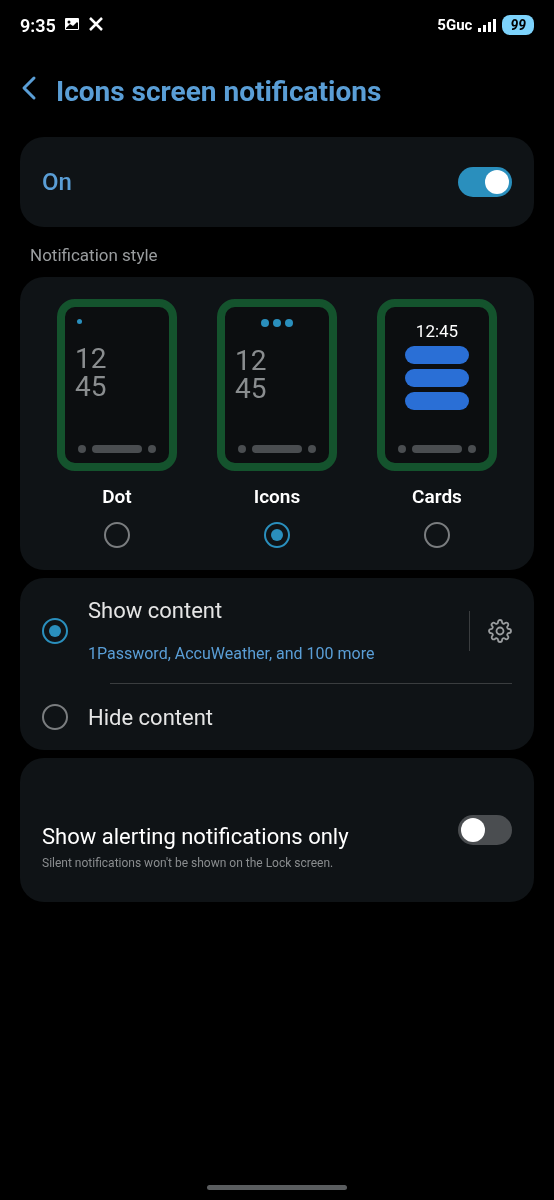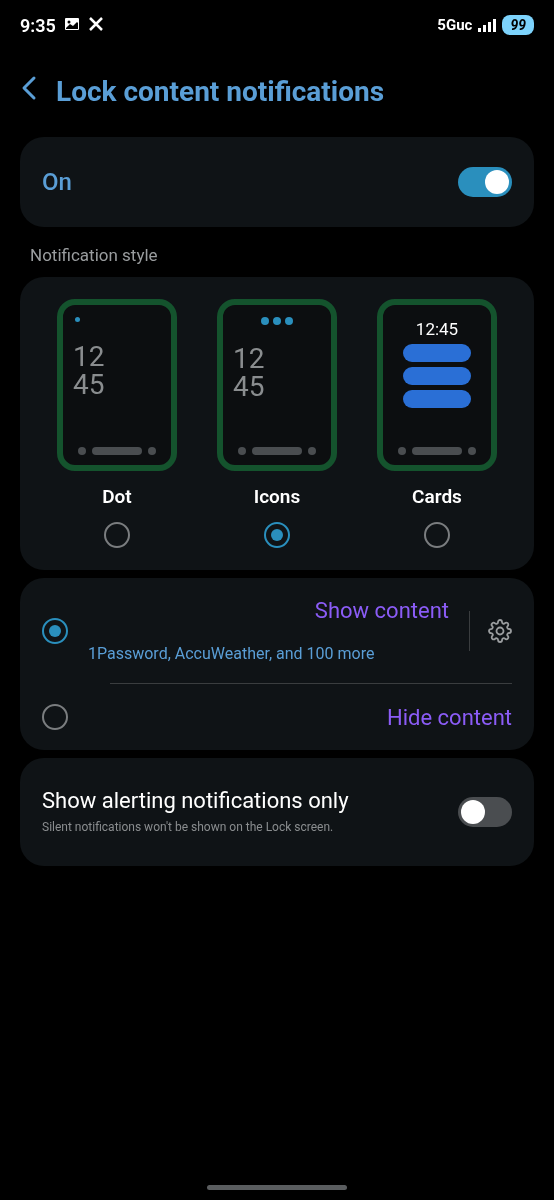--- a/index.html
+++ b/index.html
@@ -108,21 +108,21 @@
     .style-option {
       display: flex;
       flex-direction: column;
       align-items: center;
       gap: 14px;
       flex: 1;
     }
     .phone-preview {
       width: 120px;
       height: 172px;
-      border: 6px solid #14532d;
+      border: 8px solid #14532d;
       border-radius: 18px;
       background: #0c0e10;
       position: relative;
       padding: 10px;
       overflow: hidden;
     }
     .phone-preview .dot-indicator {
       width: 5px;
       height: 5px;
       background: #2a8fbd;
@@ -214,24 +214,23 @@
     .content-card { padding: 0; }
     .content-row {
       display: flex;
       align-items: center;
       padding: 20px 22px;
       gap: 20px;
     }
     .content-row .radio { flex-shrink: 0; }
     .content-text { flex: 1; }
     .content-title {
-      color: #8b5cf6;
+      color: #e5e5e5;
       font-size: 22px;
       font-weight: 400;
-      text-align: right;
     }
     .content-subtitle {
       color: #5a9ed6;
       font-size: 16px;
       margin-top: 21px;
     }
     .gear-wrapper {
       border-left: 1px solid #3a3d3f;
       padding-left: 18px;
       height: 40px;
@@ -239,21 +238,21 @@
       align-items: center;
     }
     .divider {
       height: 1px;
       background: #3a3d3f;
       margin: 0 22px 0 90px;
     }
     
     
     .alert-card { display: flex; align-items: center; gap: 20px; }
-    .alert-text { flex: 1; }
+    .alert-text { flex: 1; margin-top: 36px; }
     .alert-title {
       color: #fff;
       font-size: 22px;
       font-weight: 400;
     }
     .alert-subtitle {
       color: #8a8d8f;
       font-size: 12px;
       margin-top: 6px;
       line-height: 1.4;
@@ -303,21 +302,21 @@
     <span class="battery-pill">99</span>
   </div>
 </div>
 
 <div class="header">
   <span class="back-btn">
     <svg width="18" height="28" viewBox="0 0 18 28">
         <path d="M14 4 L4 14 L14 24" stroke="#5a9ed6" stroke-width="3" fill="none" stroke-linecap="round" stroke-linejoin="round"></path>
       </svg>
   </span>
-  <span class="page-title">Lock content notifications</span>
+  <span class="page-title">Icons screen notifications</span>
 </div>
 
 <div class="card toggle-row">
   <span class="toggle-label">On</span>
   <div class="toggle on">
     <div class="toggle-thumb"></div>
   </div>
 </div>
 
 <div class="section-label">Notification style</div>

